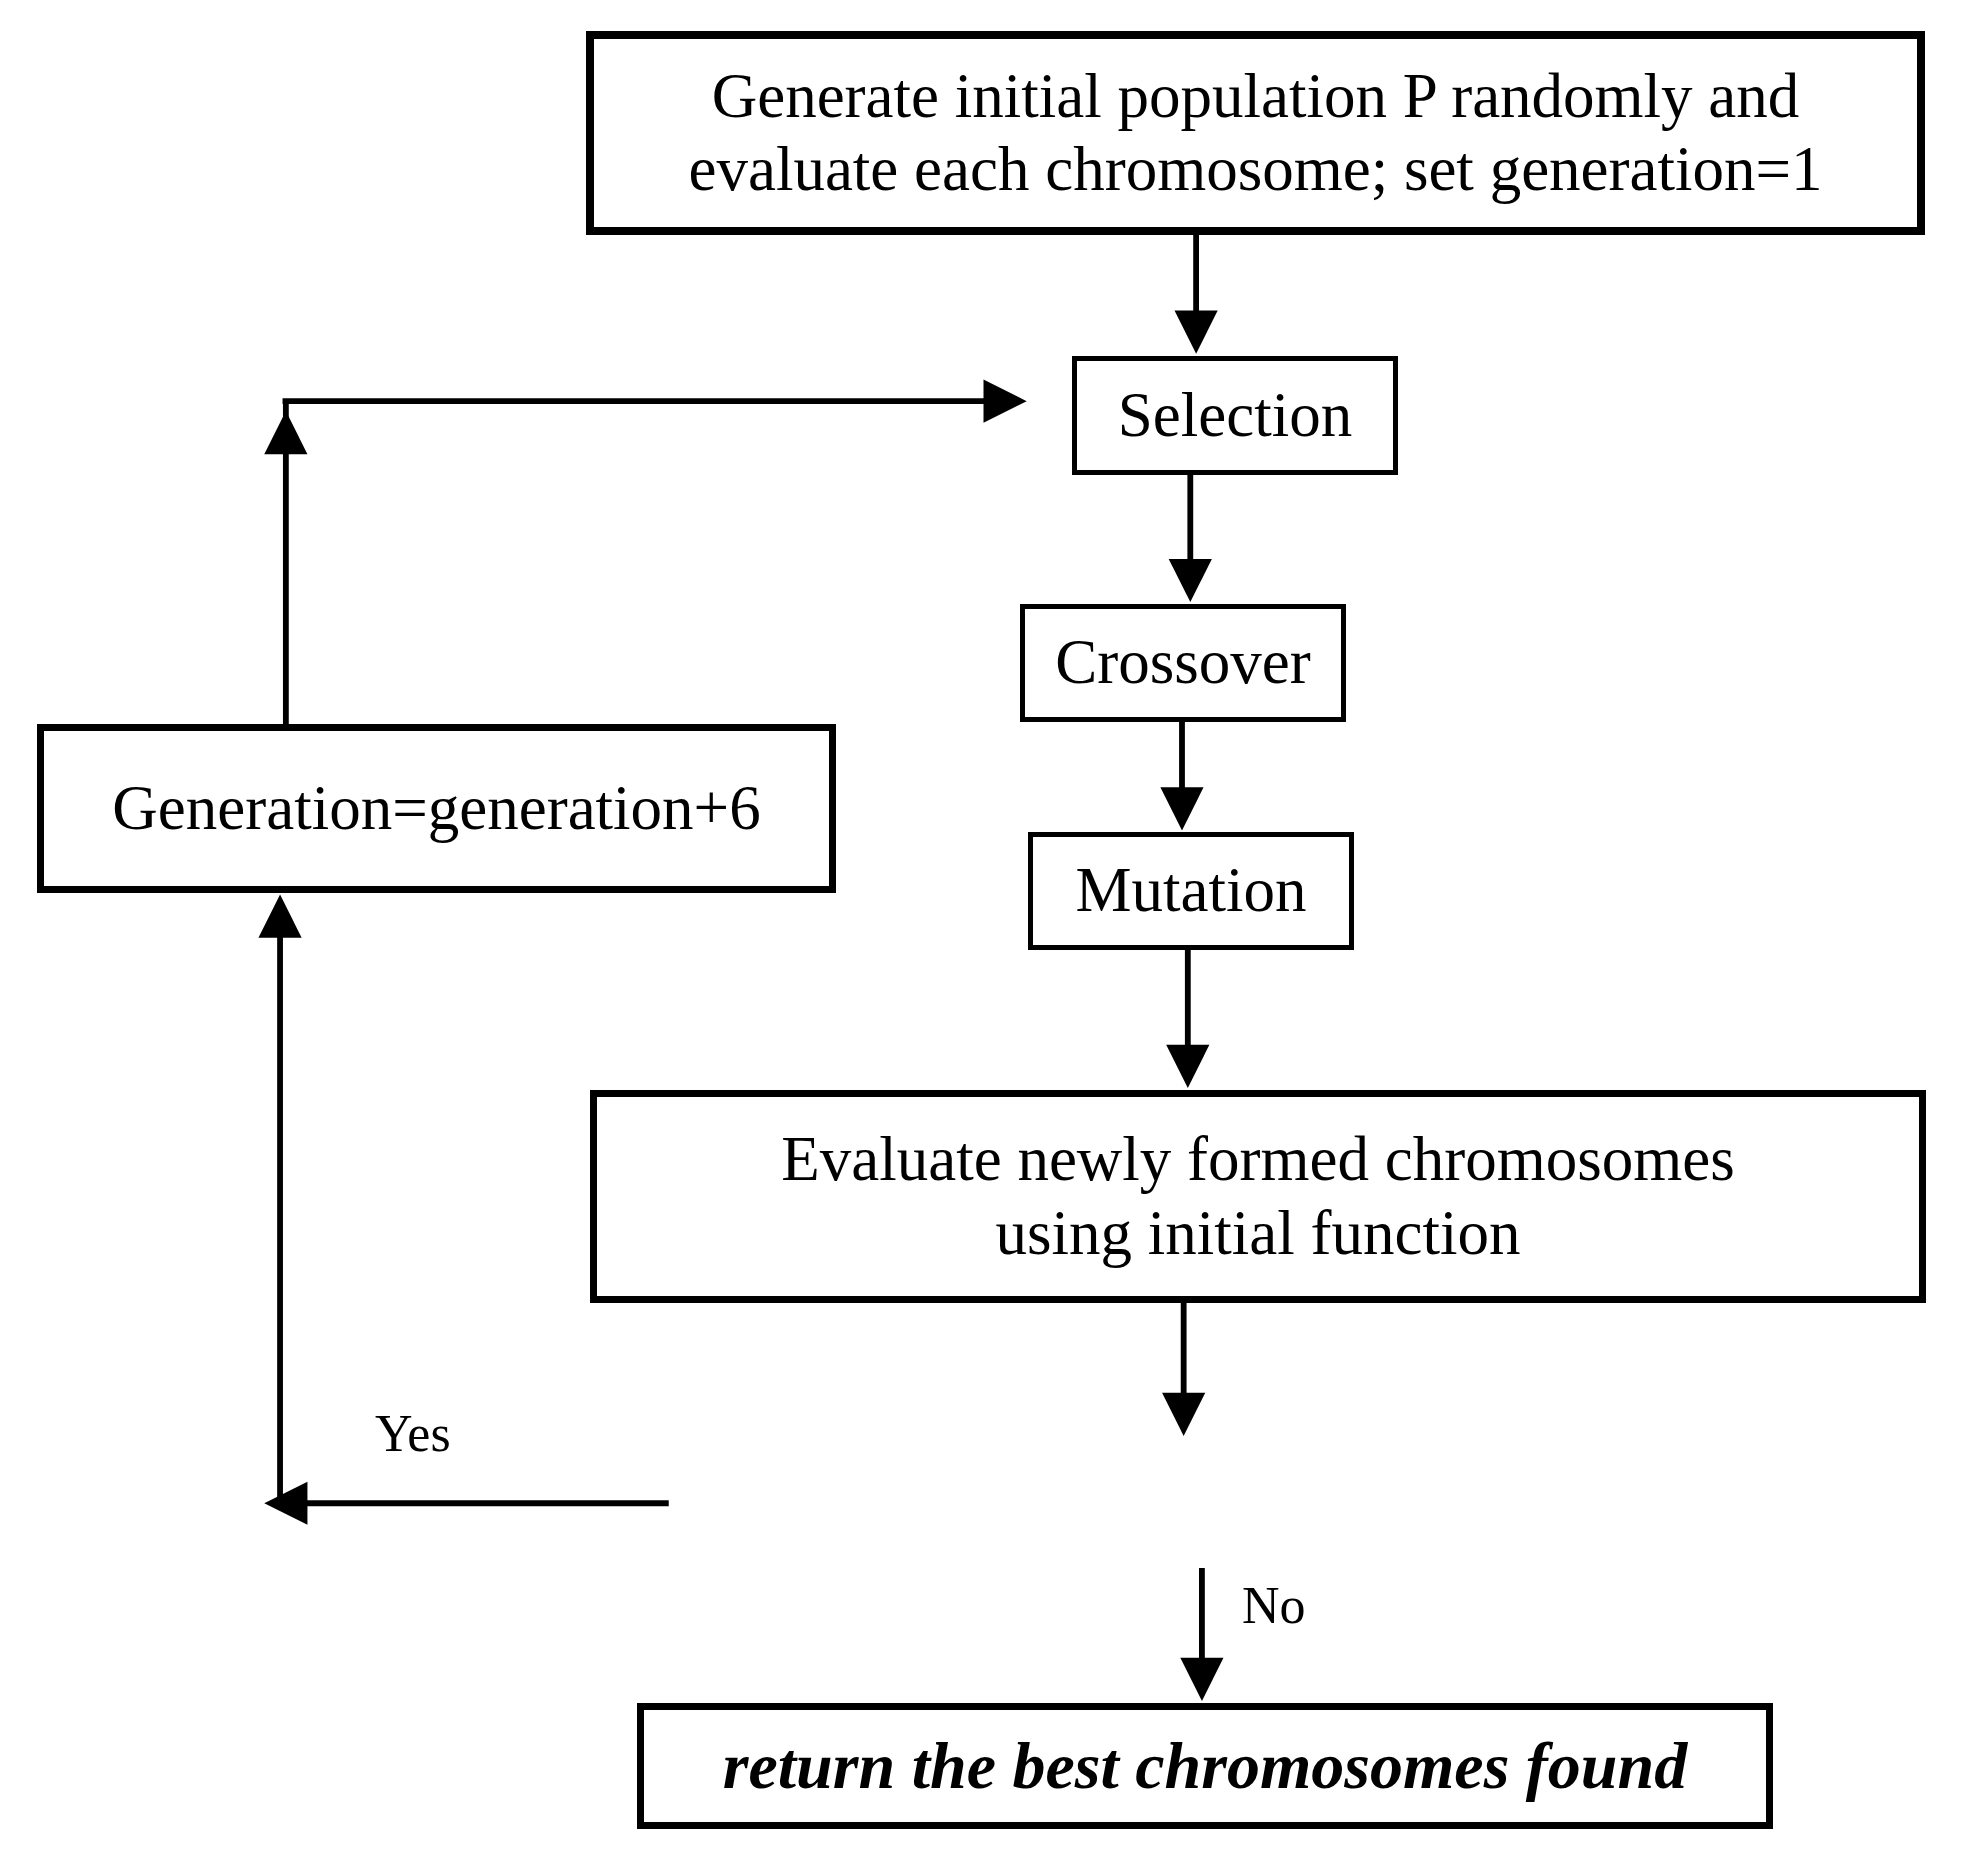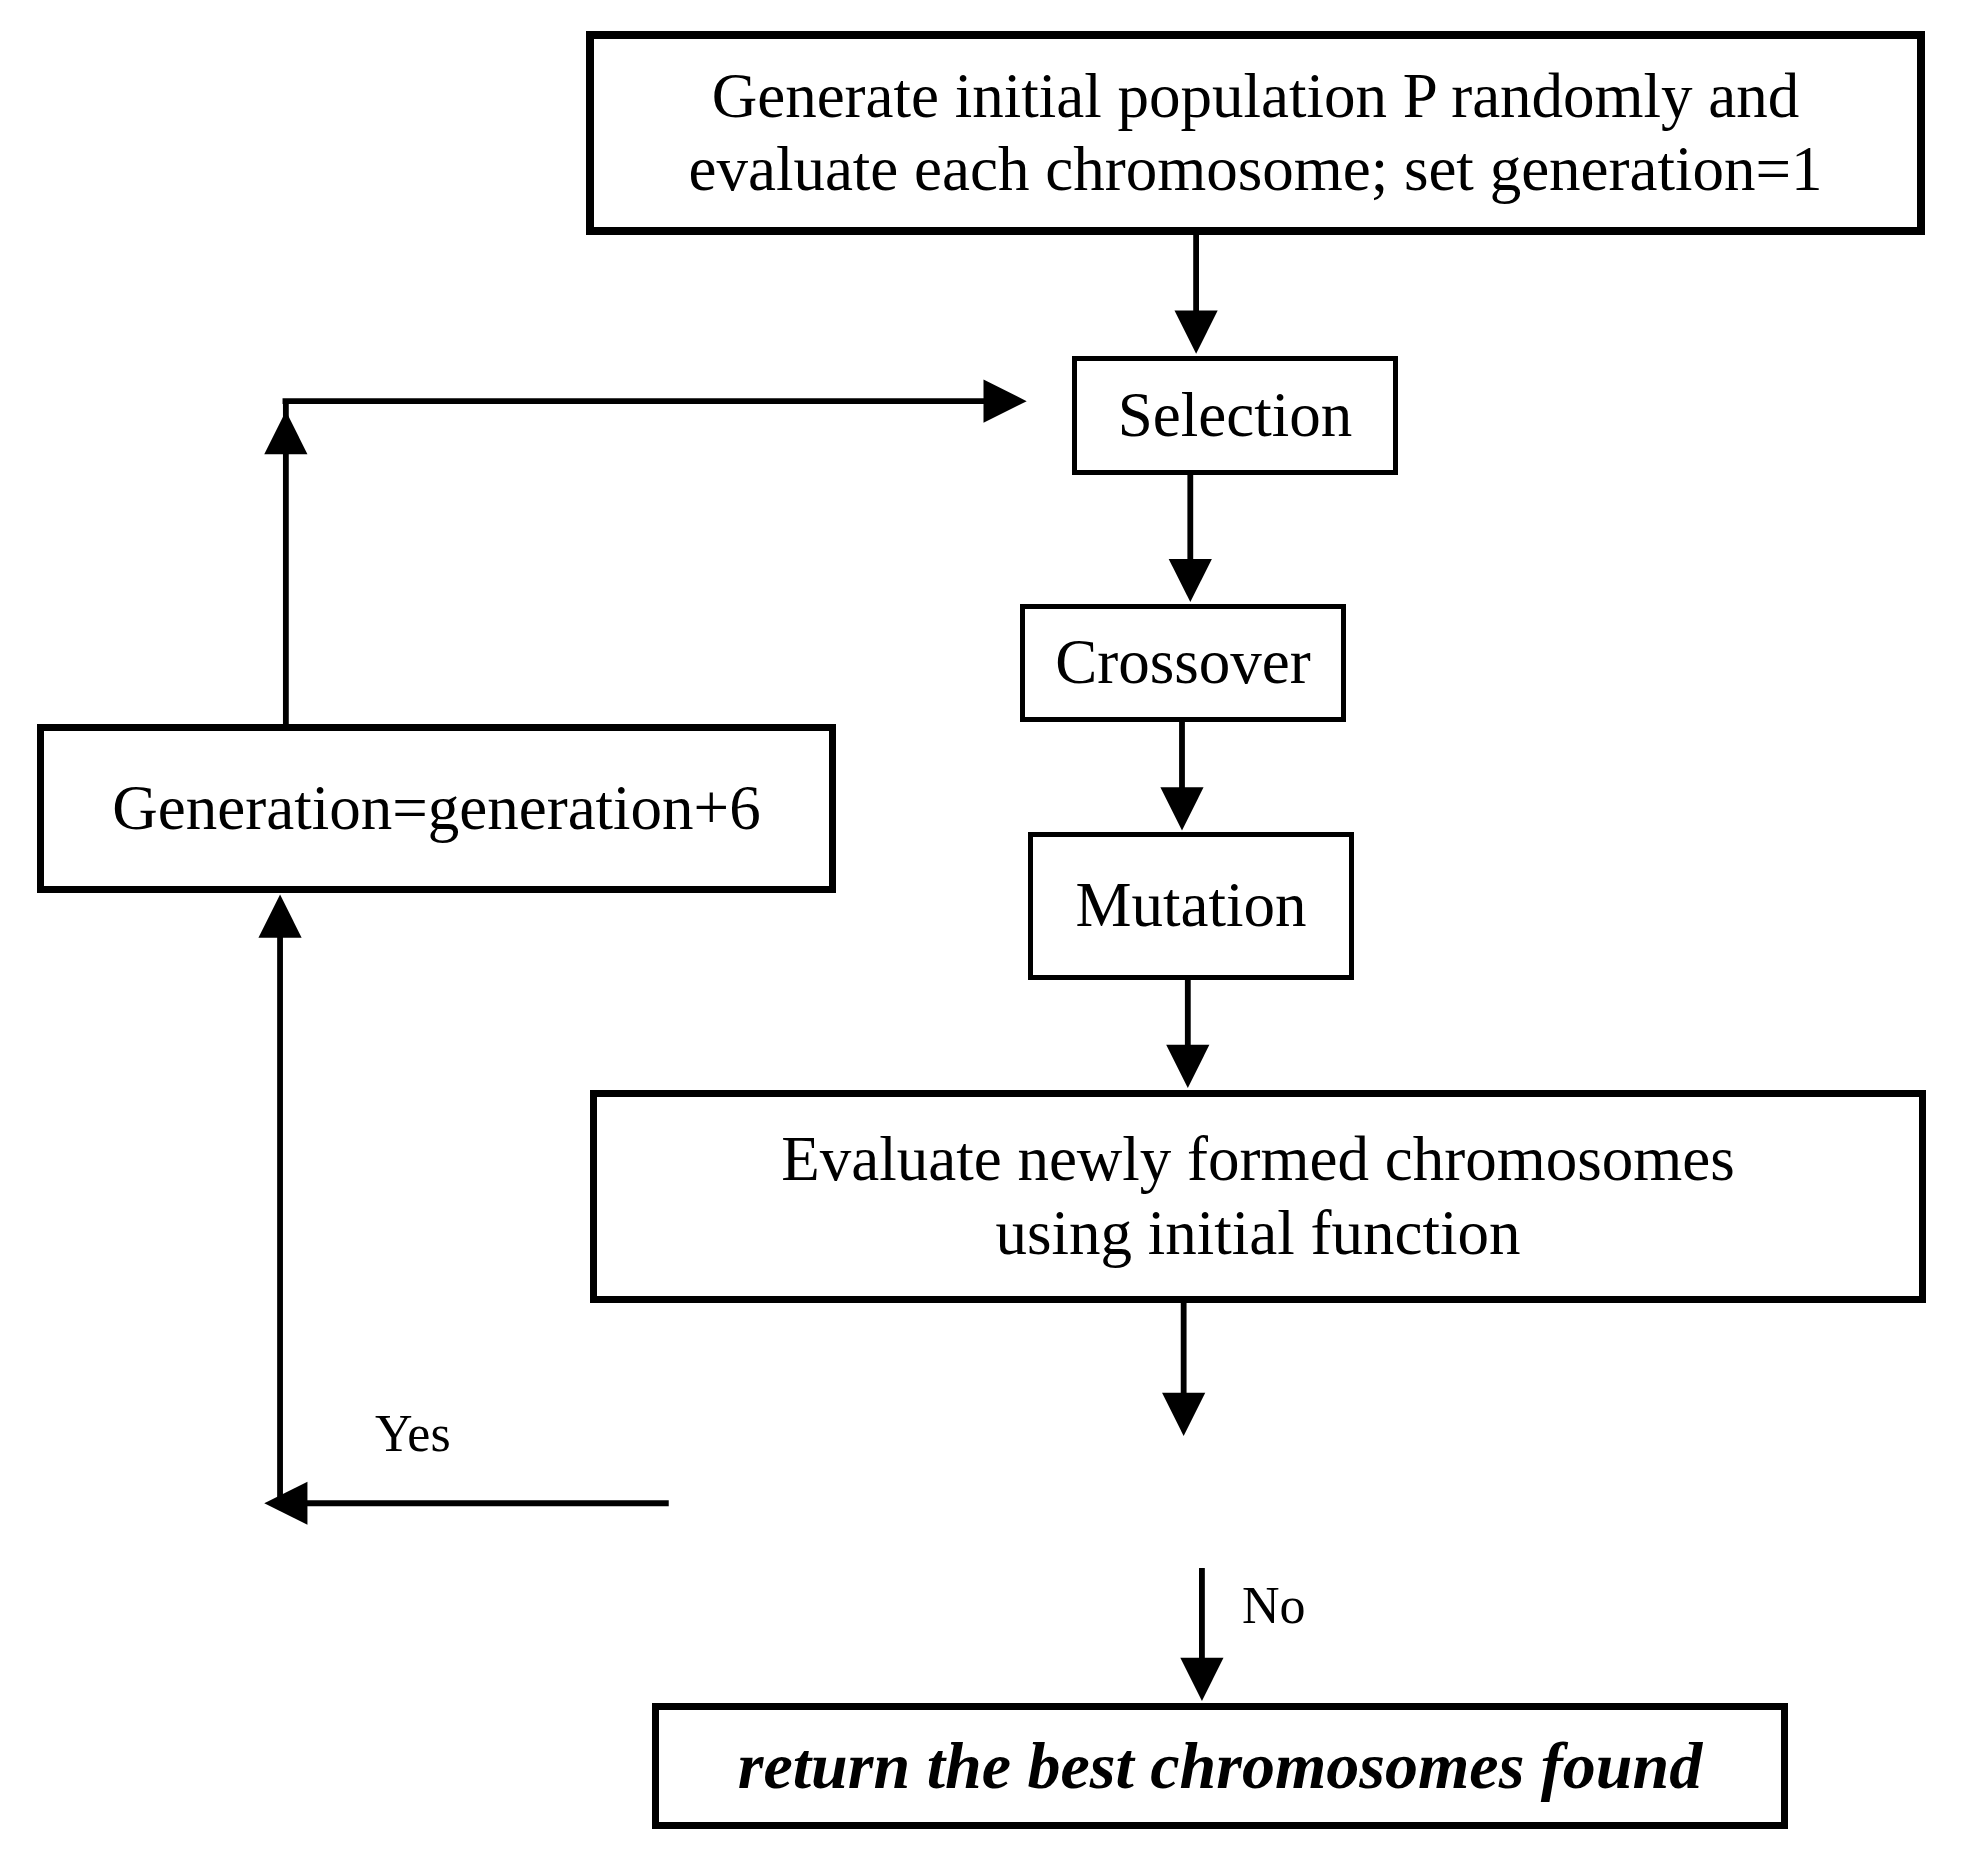--- a/index.html
+++ b/index.html
@@ -40,25 +40,25 @@
     align-items: center;
     justify-content: center;
     text-align: center;
     font-size: 63px;
     line-height: 1.16;
     white-space: nowrap;
   }
   .node.start    { left: 586px;  top: 31px;   width: 1339px; height: 204px; border-width: 8.3px; }
   .node.selection{ left: 1028px; top: 356px;  width: 326px;  height: 119px; border-width: 5.8px; margin-left: 44px; }
   .node.crossover{ left: 1020px; top: 604px;  width: 326px;  height: 118px; border-width: 5.8px; }
-  .node.mutation { left: 1028px; top: 832px; width: 326px;  height: 148px; border-width: 5.8px; }
+  .node.mutation { left: 1028px; top: 832px; width: 326px;  height: 118px; border-width: 5.8px; }
   .node.evaluate { left: 590px;  top: 1090px; width: 1336px; height: 213px; border-width: 7.5px; }
   .node.decision { left: 669px;  top: 1438px; width: 1057px; height: 131px; border-width: 7.5px; }
   .node.increment{ left: 37px;   top: 724px;  width: 799px;  height: 169px; border-width: 7.5px; }
-  .node.return   { left: 652px;  top: 1703px; width: 1136px; height: 126px; border-width: 7.5px;
+  .node.return   { left: 637px;  top: 1703px; width: 1136px; height: 126px; border-width: 7.5px;
                    font-weight: bold; font-style: italic; font-size: 66px; }
   .edge-label {
     position: absolute;
     font-size: 52px;
     line-height: 1;
   }
   .edge-label.yes { left: 375px;  top: 1408px; }
   .edge-label.no  { left: 1242px; top: 1580px; }
 </style>
 </head>

